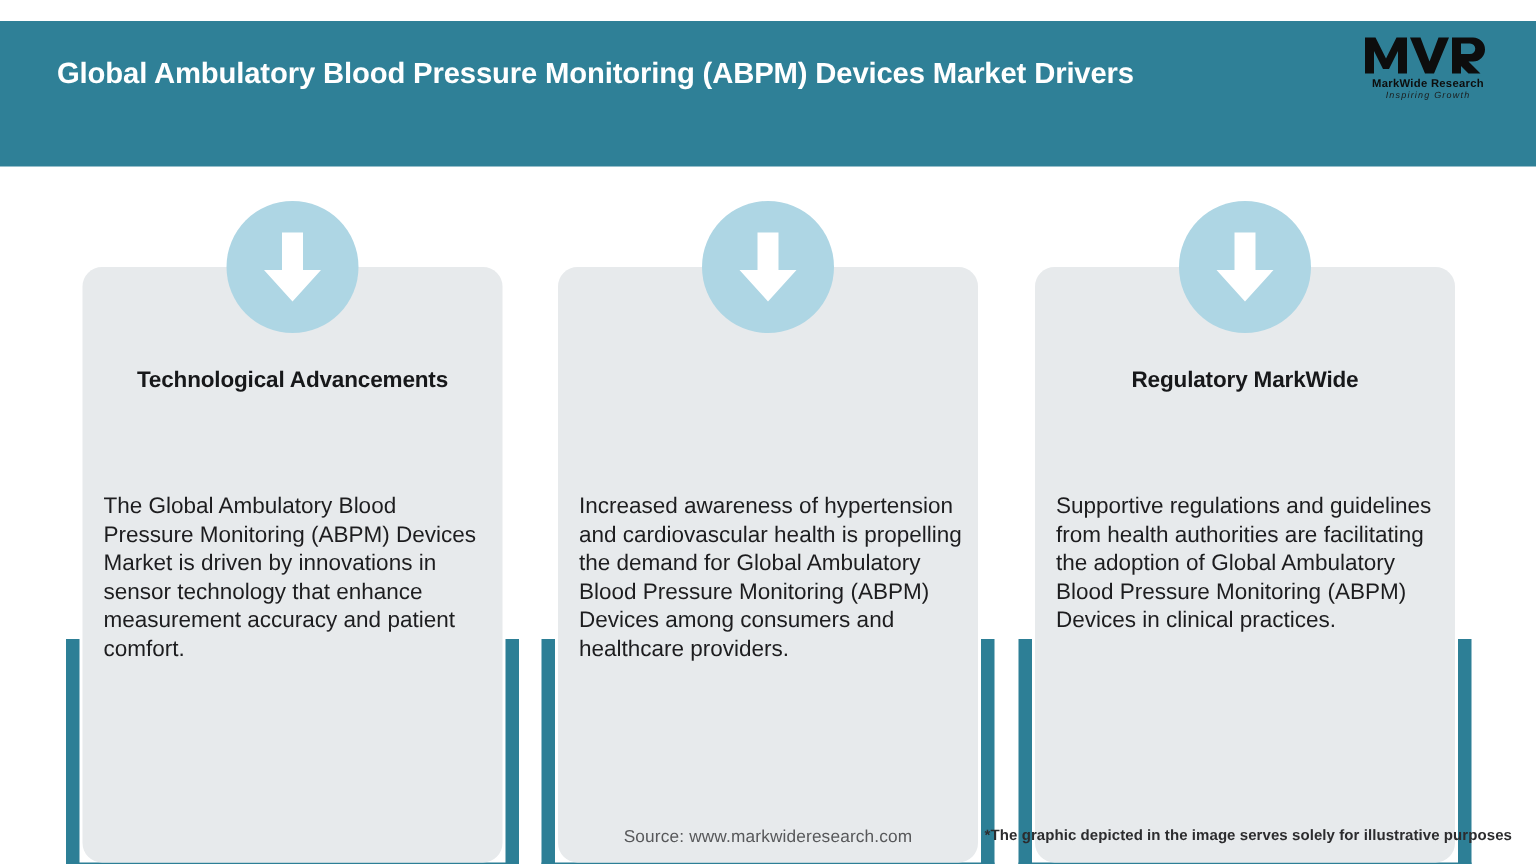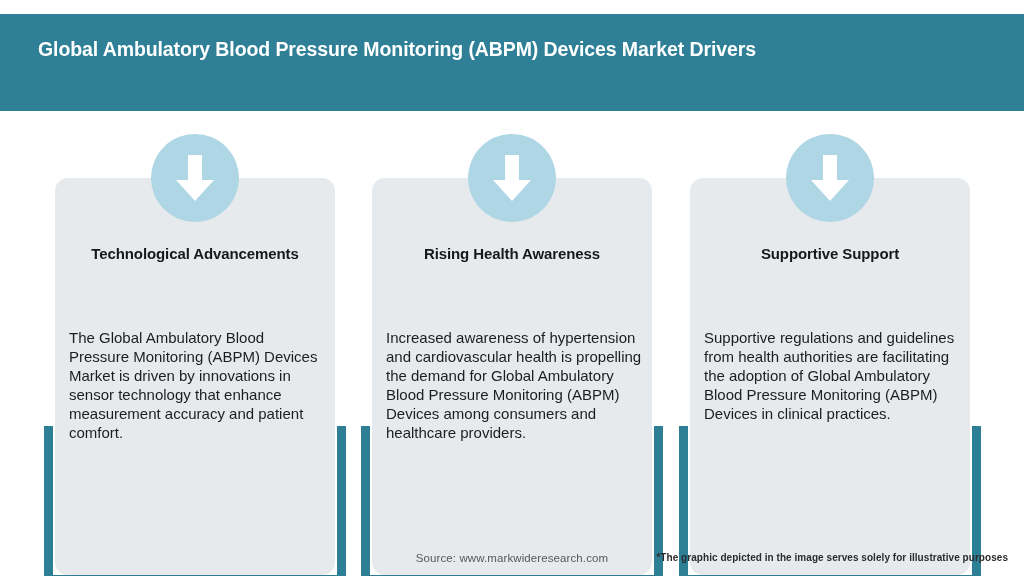--- a/index.html
+++ b/index.html
@@ -185,20 +185,33 @@
     white-space: nowrap;
     font-weight: bold;
   }
 </style>
 </head>
 <body>
 
 <div class="header">
   <div class="header-title">Global Ambulatory Blood Pressure Monitoring (ABPM) Devices Market Drivers</div>
 
+  <div class="logo">
+    <span class="logo-mark">
+      <svg width="84" height="26" viewBox="0 0 84 26" xmlns="http://www.w3.org/2000/svg" aria-hidden="true">
+        <g fill="#0d0d0d">
+          <polygon points="0,25 0,1 7,1 14,15 21,1 28,1 28,25 22,25 22,10 16,22 12,22 6,10 6,25"></polygon>
+          <polygon points="30,1 37,1 43,17 49,1 56,1 46,25 40,25"></polygon>
+          <path d="M58,1 h14 a8,8 0 0 1 0,16 h-3 l8,8 h-8 l-8,-8 v-5 h9 a3.5,3.5 0 0 0 0,-7 h-6 v20 h-6 z"></path>
+        </g>
+      </svg>
+    </span>
+    <span class="logo-name">MarkWide Research</span>
+    <span class="logo-tag">Inspiring Growth</span>
+  </div>
 </div>
 
 <div class="cards">
 
   <div class="card-wrap c1">
     <div class="bracket">
       <div class="bracket-left"></div>
       <div class="bracket-right"></div>
       <div class="bracket-bottom"></div>
     </div>
@@ -218,38 +231,37 @@
       <div class="bracket-left"></div>
       <div class="bracket-right"></div>
       <div class="bracket-bottom"></div>
     </div>
     <div class="card">
       <div class="circle">
         <svg width="44" height="50" viewBox="0 0 44 50" xmlns="http://www.w3.org/2000/svg" aria-hidden="true">
           <polygon fill="#ffffff" points="15,2 29,2 29,27 41,27 22,48 3,27 15,27"></polygon>
         </svg>
       </div>
-      <div class="card-title">Rising Health Awareness</div>
       <div class="card-body">Increased awareness of hypertension and cardiovascular health is propelling the demand for Global Ambulatory Blood Pressure Monitoring (ABPM) Devices among consumers and healthcare providers.</div>
     </div>
   </div>
 
   <div class="card-wrap c3">
     <div class="bracket">
       <div class="bracket-left"></div>
       <div class="bracket-right"></div>
       <div class="bracket-bottom"></div>
     </div>
     <div class="card">
       <div class="circle">
         <svg width="44" height="50" viewBox="0 0 44 50" xmlns="http://www.w3.org/2000/svg" aria-hidden="true">
           <polygon fill="#ffffff" points="15,2 29,2 29,27 41,27 22,48 3,27 15,27"></polygon>
         </svg>
       </div>
-      <div class="card-title">Supportive Support</div>
+      <div class="card-title">Regulatory MarkWide</div>
       <div class="card-body">Supportive regulations and guidelines from health authorities are facilitating the adoption of Global Ambulatory Blood Pressure Monitoring (ABPM) Devices in clinical practices.</div>
     </div>
   </div>
 
 </div>
 
 <div class="footer-source">Source: www.markwideresearch.com</div>
 <div class="footer-disclaimer">*The graphic depicted in the image serves solely for illustrative purposes</div>
 
 </body></html>

